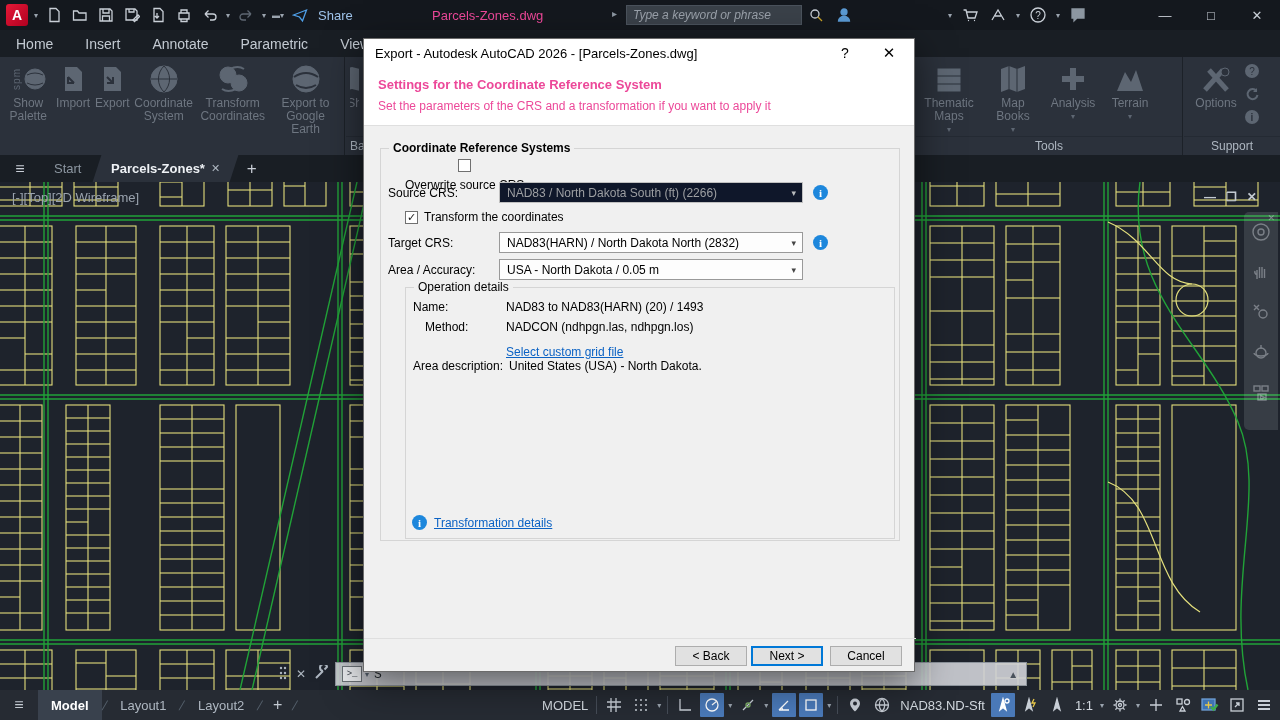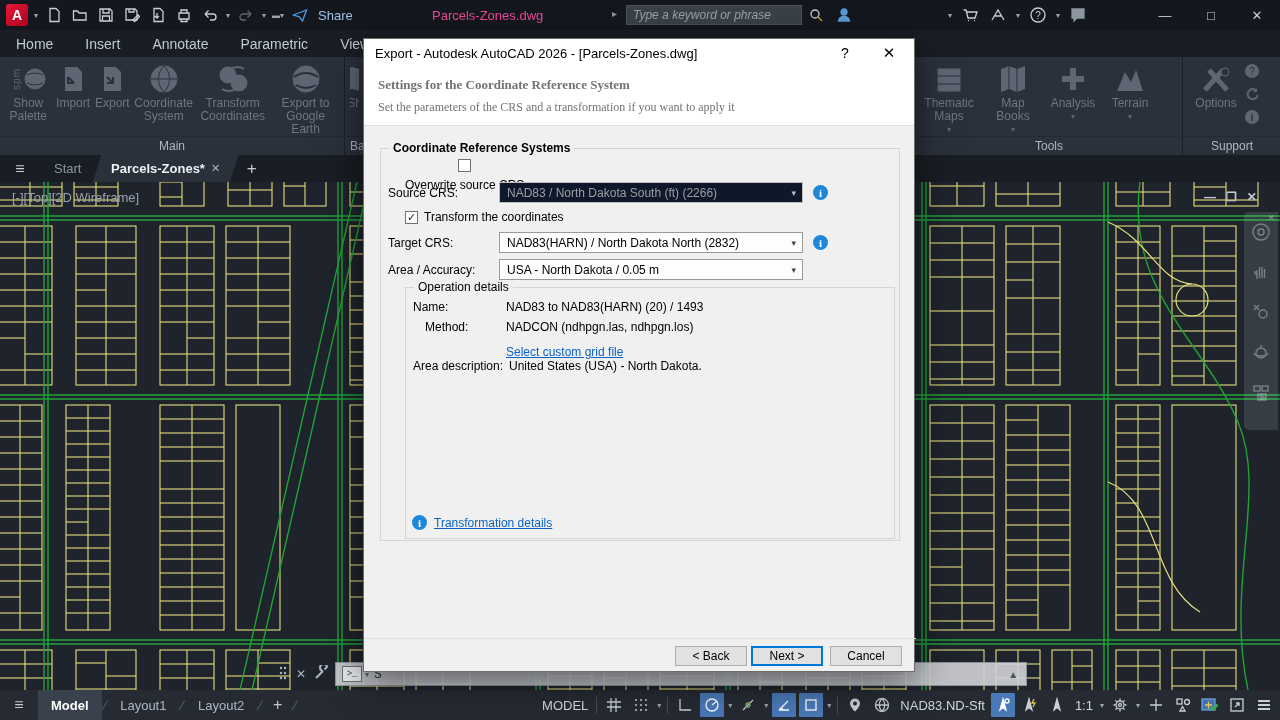--- a/index.html
+++ b/index.html
@@ -81,21 +81,21 @@
   .sb-text { font-size:13px; color:#d2d8df; padding:0 3px; }
   .sb-caret { font-size:8px; color:#9aa3ae; padding:0 1px; }
 
   
   .dialog { position:absolute; left:363px; top:38px; width:552px; height:634px; background:#f0f0f0; box-shadow:0 10px 36px rgba(0,0,0,0.55); z-index:10; border:1px solid #6b6b6b; }
   .dlg-titlebar { height:28px; background:#ffffff; display:flex; align-items:center; color:#000; font-size:13px; }
   .dlg-title { padding-left:11px; }
   .dlg-tb-btn { position:absolute; top:0; width:34px; height:28px; display:flex; align-items:center; justify-content:center; color:#000; font-size:14px; }
   .dlg-help { left:464px; }
   .dlg-close { left:508px; font-size:15px; }
-  .dlg-header { height:59px; background:#ffffff; border-bottom:1px solid #dfdfdf; padding:10px 14px 0 14px; color:#737373;font-family:Liberation Serif, serif; }
+  .dlg-header { height:59px; background:#ffffff; border-bottom:1px solid #dfdfdf; padding:10px 14px 0 14px; color:#ec4899; }
   .dlg-header .h1 { font-weight:bold; font-size:13px; }
   .dlg-header .h2 { font-size:12px; margin-top:7px; }
   .dlg-body { position:relative; height:545px; background:#f0f0f0; font-size:12px; color:#000; }
   .groupbox { position:absolute; border:1px solid #d5d5d5; }
   .gb-outer { left:16px; top:22px; width:520px; height:393px; }
   .gb-legend { position:absolute; top:-8px; left:8px; background:#f0f0f0; padding:0 4px; }
   .gb-legend.bold { font-weight:bold; }
   .chkrow { position:absolute; display:flex; align-items:center; gap:6px; }
   .chk { width:13px; height:13px; background:#fff; border:1px solid #707070; display:flex; align-items:center; justify-content:center; font-size:11px; color:#1a1a1a; line-height:11px; }
   .frow-label { position:absolute; left:7px; }
@@ -284,21 +284,20 @@
         <div class="rbtn" style="width:74px">
           <div class="ric">
               <svg width="32" height="32">
                 <circle cx="16" cy="16" r="13" fill="#5d6672"></circle>
                 <path d="M4 14 q12 -8 24 0 M6 22 q10 6 20 0" stroke="#2b313b" fill="none" stroke-width="2"></path>
               </svg>
             </div>
           <span>Export to Google Earth</span>
         </div>
       </div>
-      <div class="panel-label">Main</div>
     </div>
 
     <div class="panel" style="left:346px; width:17px; border-right:none;">
       <div class="rbtns">
         <div class="rbtn" style="width:16px; overflow:hidden;">
           <div class="ric">
               <svg width="26" height="28">
                 <path d="M2 4 l8 -2 l8 2 l6 -2 v22 l-6 2 l-8 -2 l-8 2 z" fill="#5d6672" stroke="none"></path>
               </svg>
             </div>

